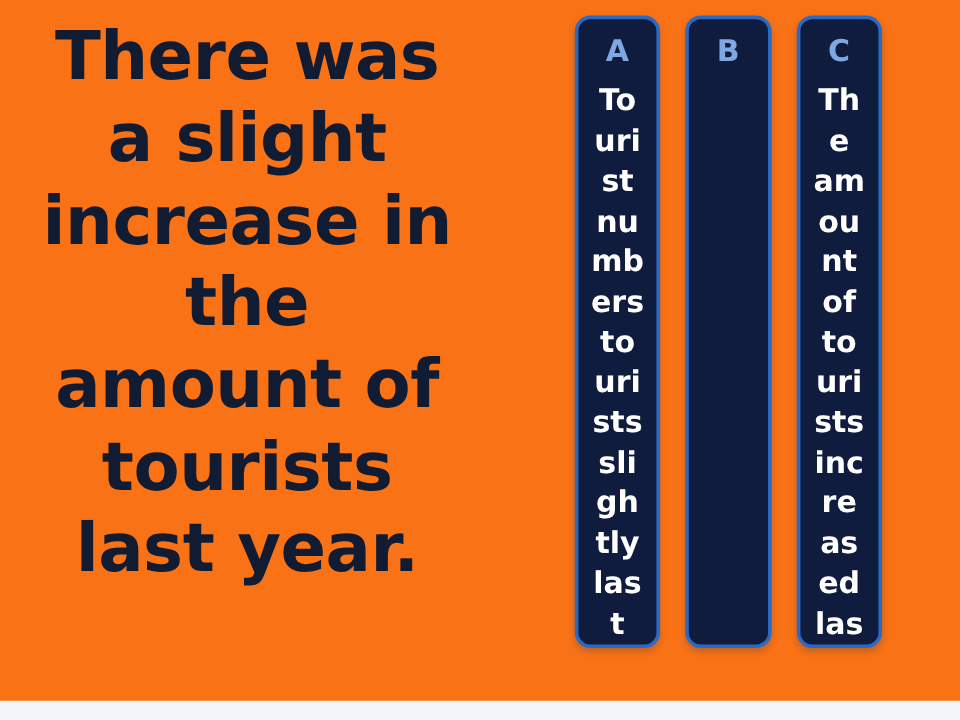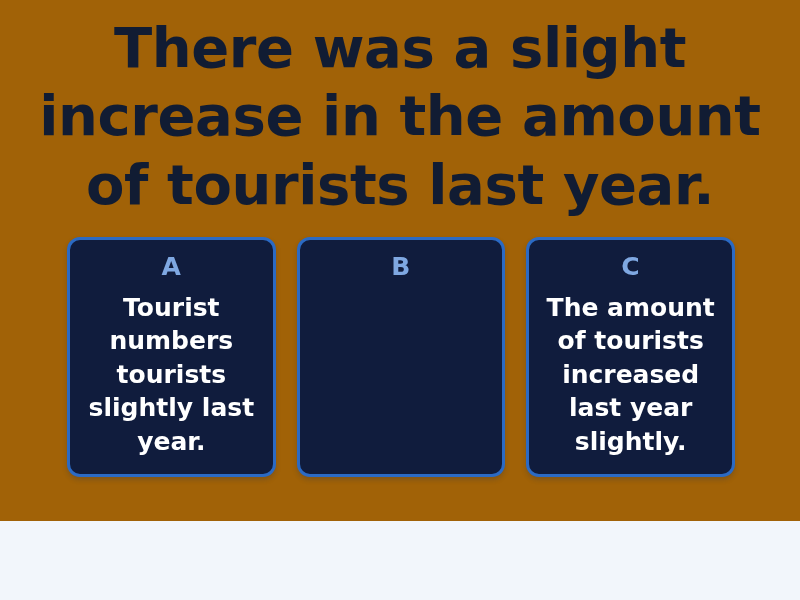--- a/index.html
+++ b/index.html
@@ -9,25 +9,25 @@
   body {
     width: 800px;
     height: 600px;
     background: #f2f6fb;
     font-family: "DejaVu Sans", sans-serif;
     overflow: hidden;
   }
 
   #quiz-screen {
     width: 800px;
-    height: 521px;
+    height: 584px;
     box-sizing: border-box;
     display: flex;
-    flex-direction: column;
-    background: #a16207;
+    flex-direction: row;
+    background: #f97316;
   }
 
   
   #question-area {
     height: 252px;
     box-sizing: border-box;
     padding: 14px 34px 0 34px;
     display: flex;
     align-items: flex-start;
     justify-content: center;

